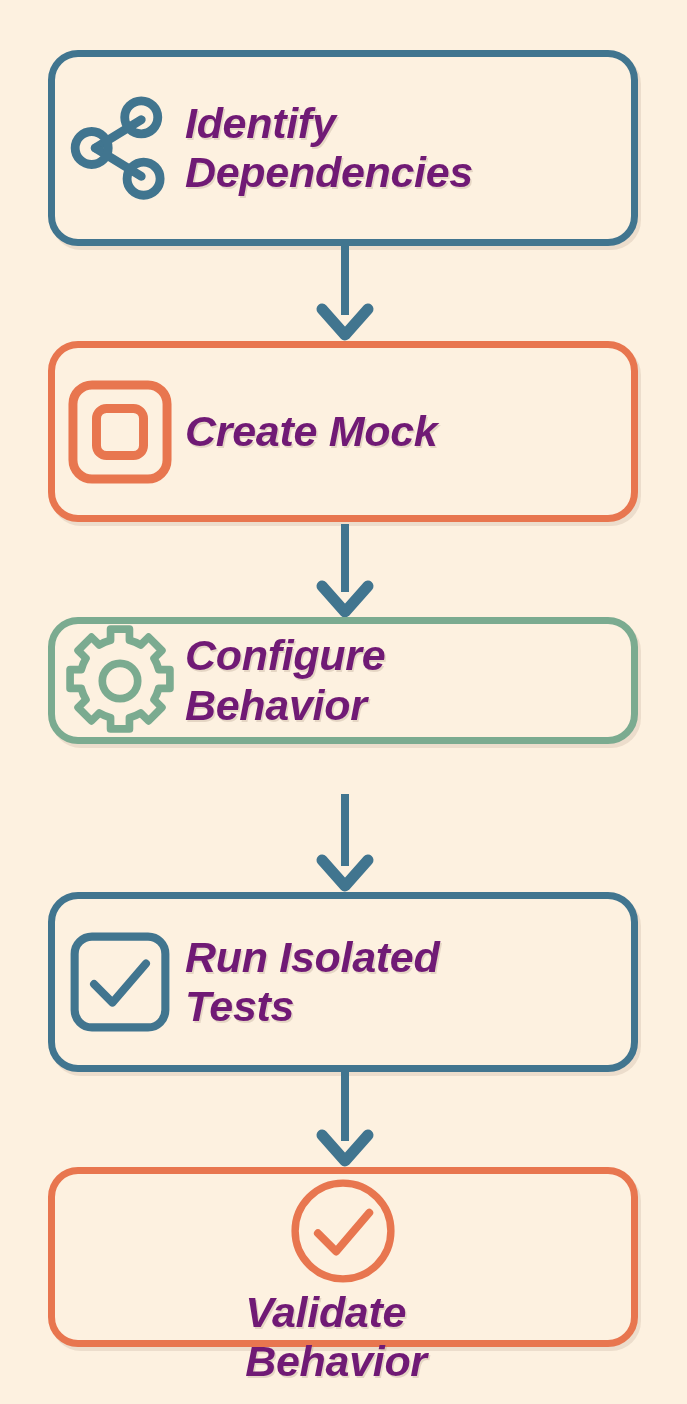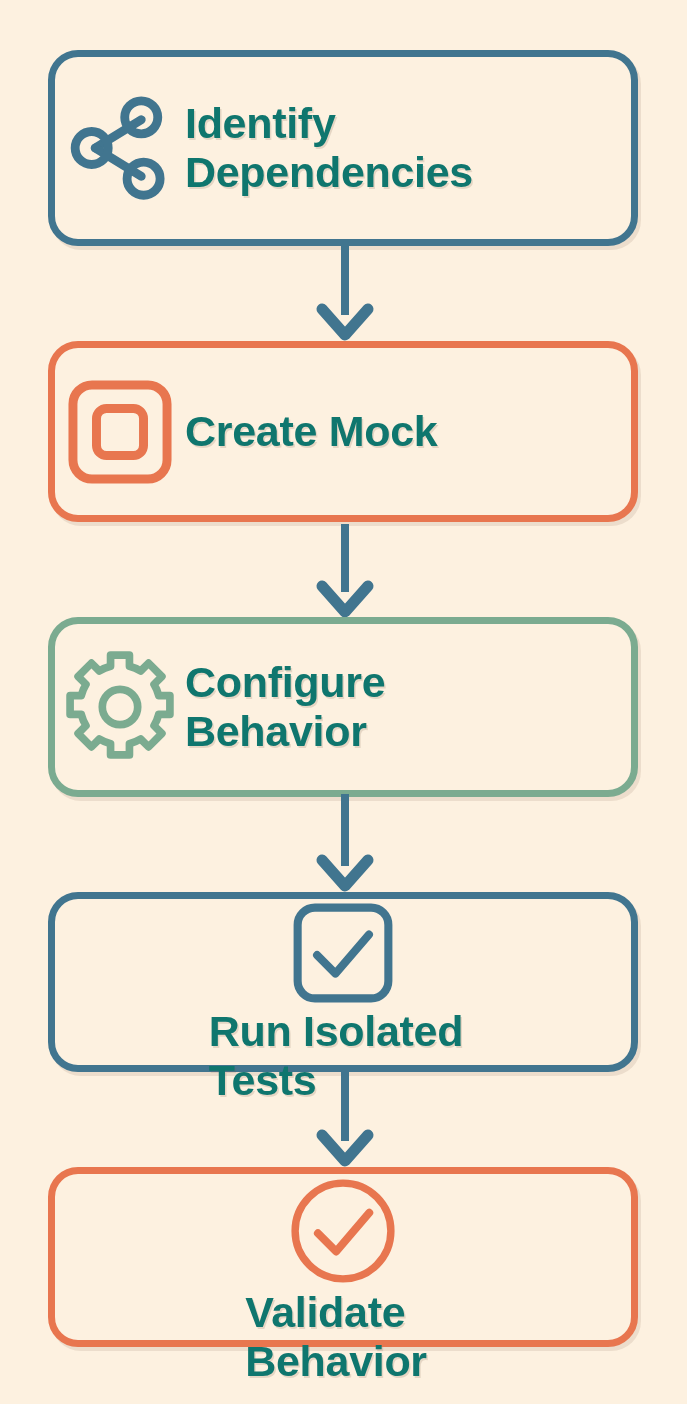--- a/index.html
+++ b/index.html
@@ -42,32 +42,33 @@
     display: flex;
     align-items: center;
     justify-content: center;
   }
 
   .node-label {
     flex: 1 1 auto;
     font-size: 43px;
     font-weight: bold;
     line-height: 1.14;
-    color: #0f766e;
+    color: #701a75;
     letter-spacing: -0.3px;
     text-shadow: 1.5px 1.5px 0 rgba(120, 95, 70, 0.18);
     padding-right: 14px;
     white-space: pre-line;
+    font-style: italic;
   }
 
   
   .node-0 { top: 50px;   height: 196px; }
   .node-1 { top: 341px;  height: 181px; }
-  .node-2 { top: 617px;  height: 180px; }
-  .node-3 { top: 892px;  height: 180px; flex-direction: column; }
+  .node-2 { top: 617px;  height: 127px; }
+  .node-3 { top: 892px;  height: 180px; }
   .node-4 { top: 1167px; height: 180px; }
 
   
   .connector {
     position: absolute;
     left: 0;
     width: 687px;
     pointer-events: none;
   }
   .conn-0 { top: 243px; height: 100px; }

